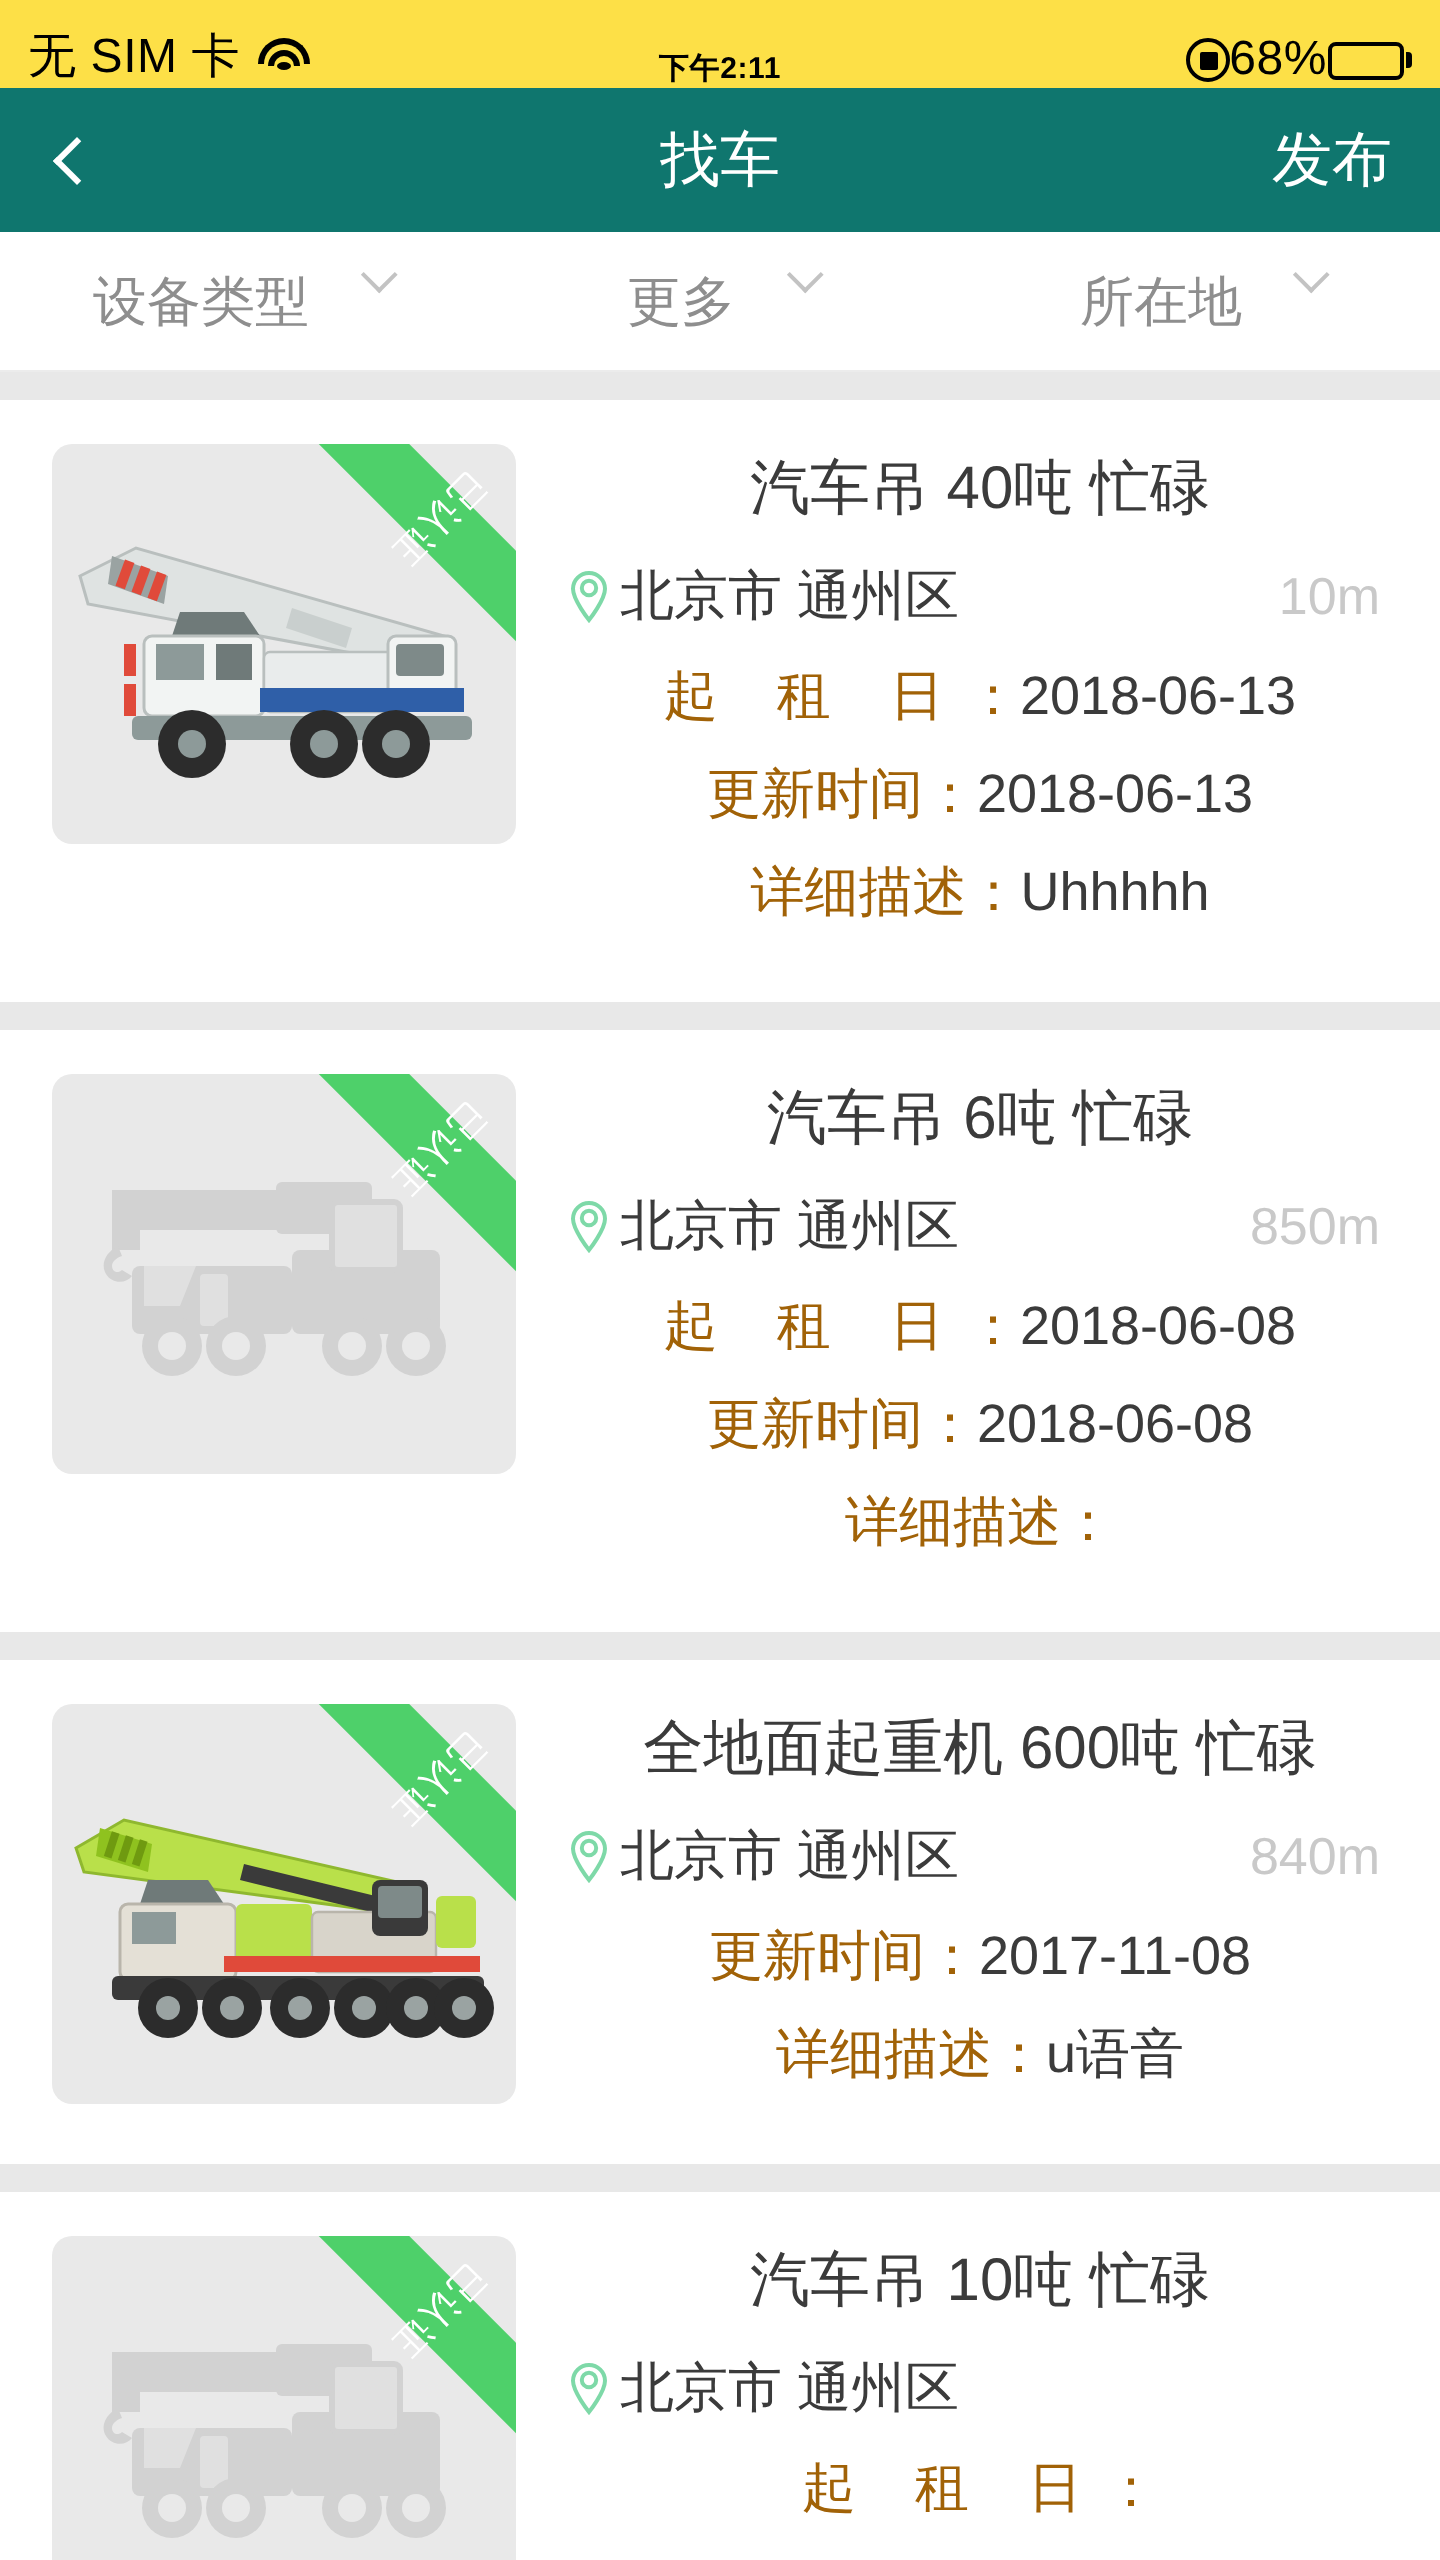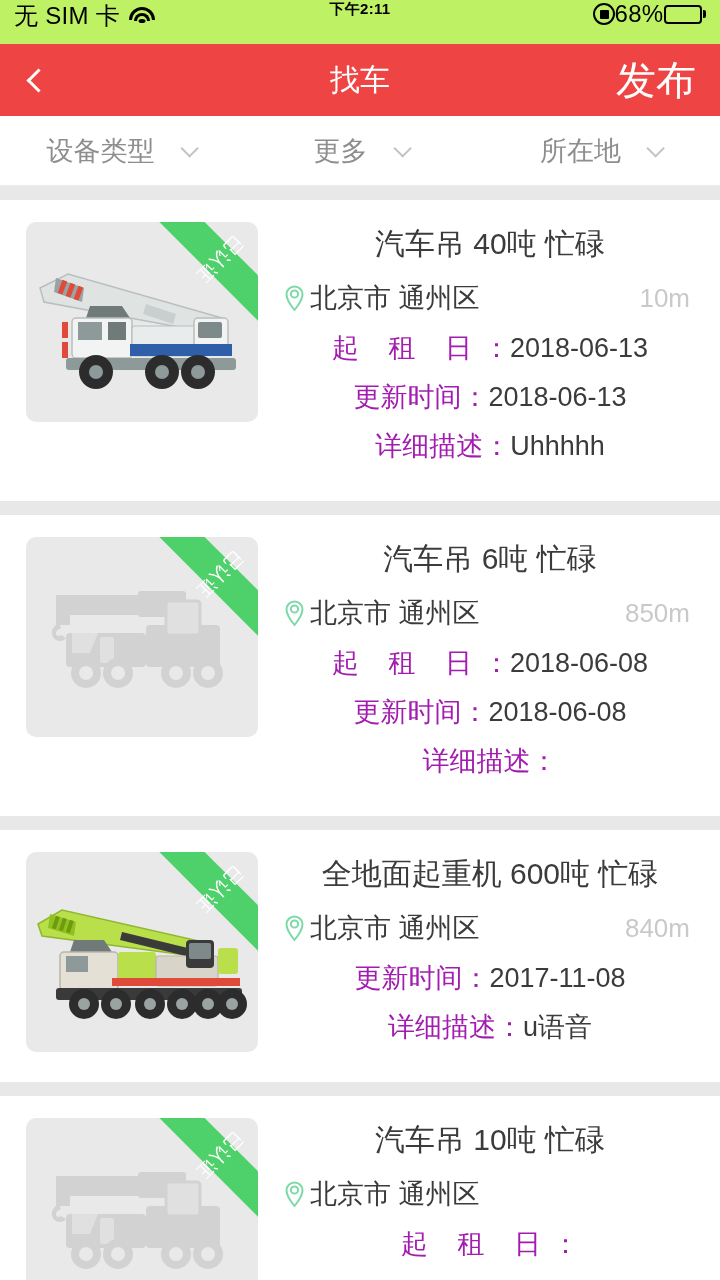--- a/index.html
+++ b/index.html
@@ -5,22 +5,22 @@
   * { margin:0; padding:0; box-sizing:border-box; }
   html, body {
     width:720px; height:1280px;
     font-family:"Liberation Sans","DejaVu Sans",sans-serif;
     background:#ffffff; overflow:hidden;
   }
   #app { width:720px; height:1280px; position:relative; background:#ffffff; }
 
   
   .statusbar {
-    height:44px; background:#bef264; color:#000;
-    display:flex; align-items:flex-start; padding:0 14px;
+    height:44px; background:#fde047; color:#000;
+    display:flex; align-items:flex-end; padding:0 14px;
     font-size:24px; letter-spacing:.3px;
   }
   .sb-left { display:flex; align-items:center; gap:9px; flex:1; }
   .sb-center { flex:0 0 auto; font-weight:bold; font-size:15px; }
   .sb-right { display:flex; align-items:center; flex:1; justify-content:flex-end; }
   .wifi-icon { display:inline-block; width:26px; height:19px; position:relative; }
   .wifi-icon i {
     position:absolute; left:50%; transform:translateX(-50%);
     border:3px solid #000; border-bottom:none;
     border-radius:50% 50% 0 0 / 100% 100% 0 0;
@@ -34,41 +34,41 @@
     width:9px; height:9px; background:#000; border-radius:1px;
   }
   .loc-arrow { width:0; height:0; }
   .batt { display:flex; align-items:center; }
   .batt-body { width:38px; height:19px; border:2.5px solid #000; border-radius:4px; padding:2px; }
   .batt-fill { height:100%; background:#000; border-radius:1px; }
   .batt-cap { width:3px; height:8px; background:#000; border-radius:0 2px 2px 0; margin-left:1.5px; }
 
   
   .navbar {
-    height:72px; background:#ef4444; color:#fff;
+    height:72px; background:#0f766e; color:#fff;
     display:flex; align-items:center; position:relative; padding:0 24px;
   }
   .back-btn { width:46px; height:46px; display:flex; align-items:center; }
   .chev-left {
     width:17px; height:17px; border-left:3px solid #fff; border-bottom:3px solid #fff;
     transform:rotate(45deg); margin-left:6px;
   }
   .nav-title {
     position:absolute; left:0; right:0; text-align:center;
     font-size:30px; color:#fff; pointer-events:none;
   }
-  .nav-action { margin-left:auto; font-size:40px; color:#fff; }
+  .nav-action { margin-left:auto; font-size:30px; color:#fff; }
 
   
   .filterbar {
     height:70px; background:#fff; display:flex; align-items:center;
     border-bottom:1px solid #ececec;
   }
   .filter-item {
-    flex:1; display:flex; align-items:center; justify-content:center;
+    flex:1; display:flex; justify-content:center;
     gap:26px; font-size:27px; color:#8e8e8e;
   }
   .chev-down {
     width:13px; height:13px; border-right:2.5px solid #c3c3c3; border-bottom:2.5px solid #c3c3c3;
     transform:rotate(45deg) translateY(-3px);
   }
 
   
   .list { background:#e8e8e8; }
   .gap { height:14px; background:#e8e8e8; }
@@ -91,21 +91,21 @@
 
   .info { flex:1; min-width:0; padding-top:2px;text-align:center; }
   .title { font-size:30px; color:#3b3b3b; margin-bottom:15px; white-space:nowrap; }
   .locrow { display:flex; align-items:center; margin-bottom:14px; }
   .pin {
     width:21px; height:27px; flex:0 0 21px; margin-right:5px; position:relative;
   }
   .loc-text { font-size:27px; color:#3b3b3b; }
   .dist { margin-left:auto; font-size:26px; color:#c9c9c9; padding-right:6px; }
   .row { font-size:27px; margin-bottom:13px; white-space:nowrap; }
-  .lbl { color:#a21caf; }
+  .lbl { color:#a16207; }
   .val { color:#3b3b3b; }
   .lbl.sp { letter-spacing:11px; }
 </style>
 </head>
 <body>
 
 <div id="app">
 
   <div class="statusbar">
     <div class="sb-left">

